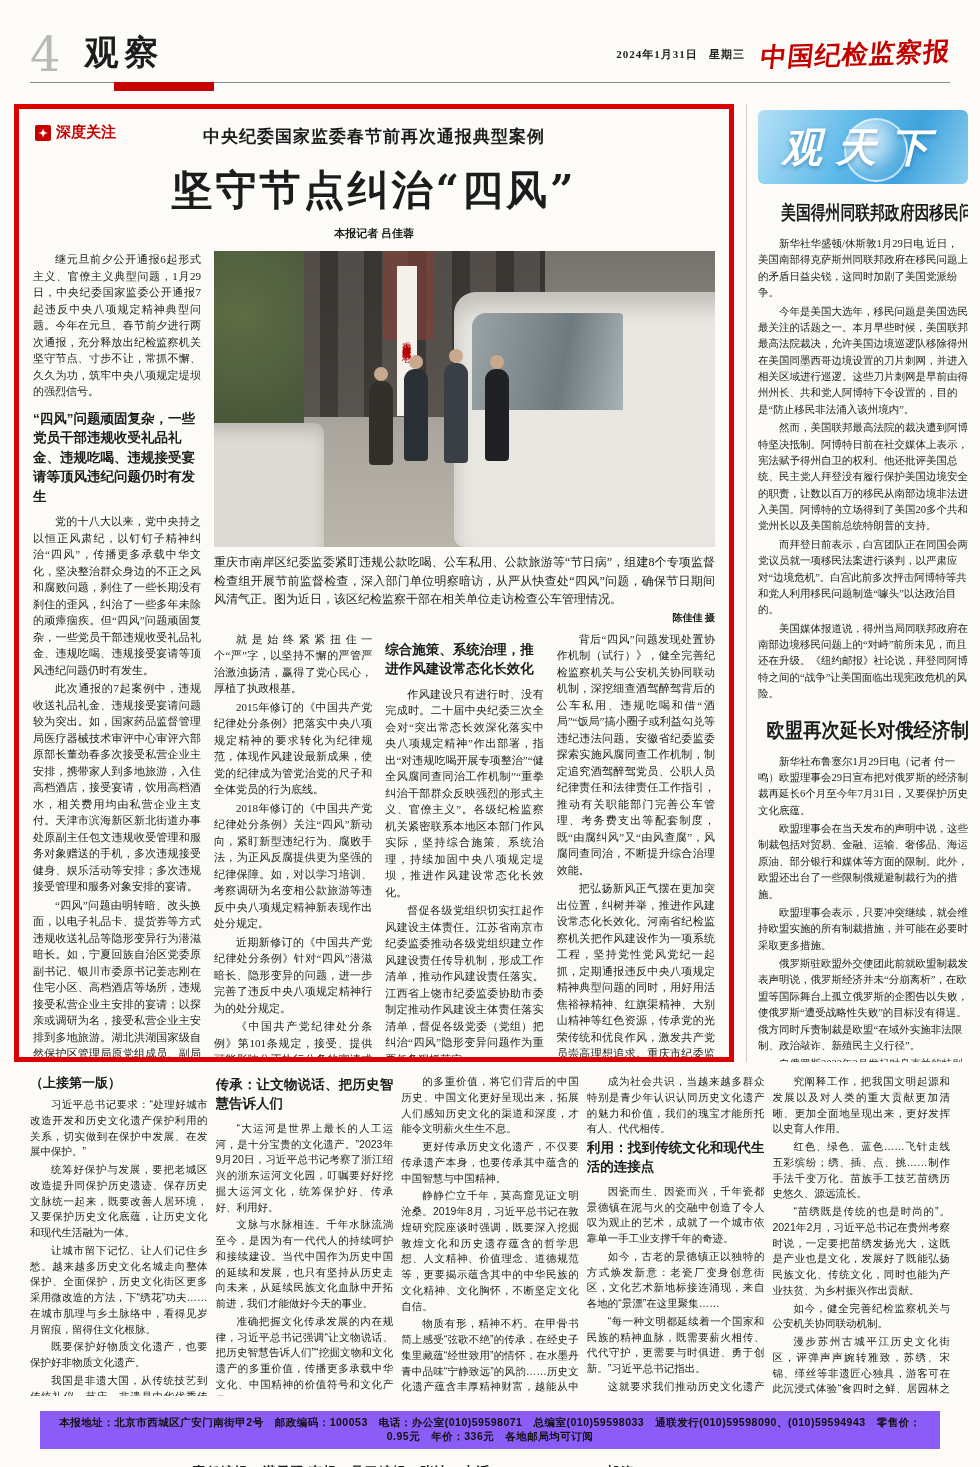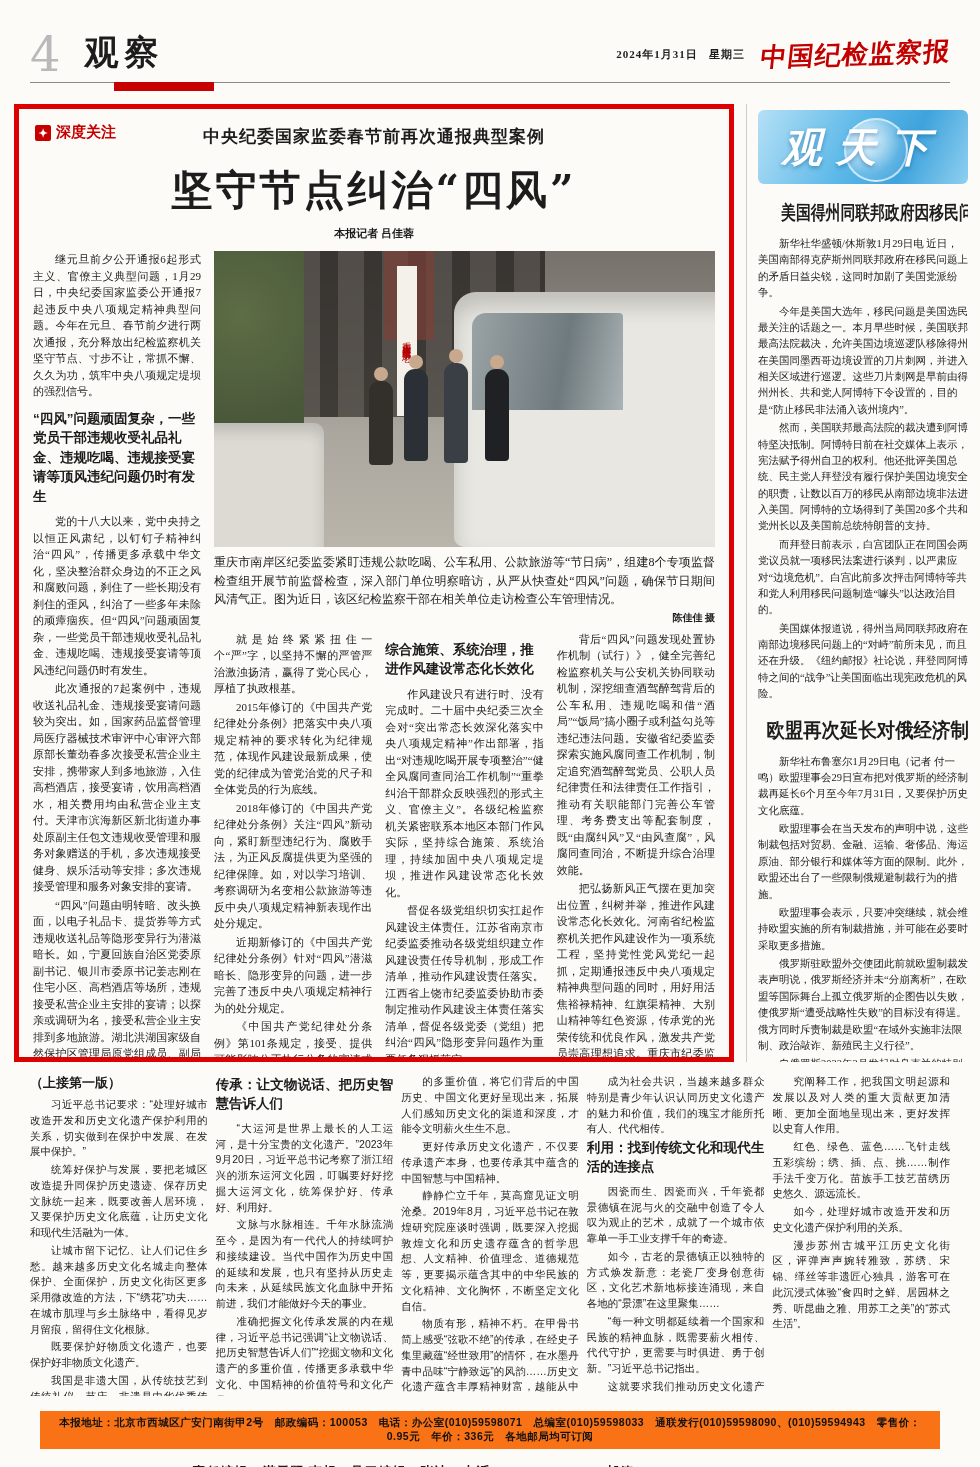--- a/index.html
+++ b/index.html
@@ -79,21 +79,21 @@
   .sq2{font-size:20px;transform:scaleX(.92);transform-origin:center;}
   .sidebar .para{font-size:10.5px;line-height:1.56;}
   
   .bottom{display:flex;gap:8px;margin:12px 30px 15px 30px;height:322px;overflow:hidden;
       font-family:"Liberation Sans",sans-serif;}
   .bcol{flex:1;overflow:hidden;text-align:justify;}
   .bcol .para{font-size:10.5px;line-height:1.5;}
   .continued{font-weight:bold;font-size:13px;margin:0 0 5px 0;}
   .bsubhead{font-weight:bold;font-size:13.5px;line-height:1.4;margin:2px 0 7px 0;}
   
-  .foot-bar{margin:10px 40px 0 40px;background:#f97316;color:#101010;font-size:10.5px;font-weight:bold;
+  .foot-bar{margin:10px 40px 0 40px;background:#8b5cf6;color:#101010;font-size:10.5px;font-weight:bold;
       text-align:center;padding:5px 12px;font-family:"Liberation Sans",sans-serif;letter-spacing:.5px;}
   .editors{text-align:center;font-size:13px;font-weight:bold;margin-top:14px;letter-spacing:1px;}
 </style>
 </head>
 <body>
 
 <div class="page">
 
   <div class="hdr">
     <div class="pagenum">4</div>
@@ -250,21 +250,22 @@
           <p class="para">因瓷而生、因瓷而兴，千年瓷都景德镇在泥与火的交融中创造了令人叹为观止的艺术，成就了一个城市依靠单一手工业支撑千年的奇迹。</p>
           <p class="para">如今，古老的景德镇正以独特的方式焕发新意：老瓷厂变身创意街区，文化艺术新地标接连涌现，来自各地的“景漂”在这里聚集……</p>
           <p class="para">“每一种文明都延续着一个国家和民族的精神血脉，既需要薪火相传、代代守护，更需要与时俱进、勇于创新。”习近平总书记指出。</p>
           <p class="para">这就要求我们推动历史文化遗产的创造性转化、创新性发展，找到传统文化和现代生活的连接点，营造传承中华文明的社会氛围。当传承历史文脉</p>
         </div>
     </div>
     <div class="bcol">
       <div>
           <p class="para">究阐释工作，把我国文明起源和发展以及对人类的重大贡献更加清晰、更加全面地呈现出来，更好发挥以史育人作用。</p>
           <p class="para">红色、绿色、蓝色……飞针走线五彩缤纷；绣、插、点、挑……制作手法千变万化。苗族手工技艺苗绣历史悠久、源远流长。</p>
-          <p class="para">如今，处理好城市改造开发和历史文化遗产保护利用的关系。</p>
+          <p class="para">“苗绣既是传统的也是时尚的”。2021年2月，习近平总书记在贵州考察时说，一定要把苗绣发扬光大，这既是产业也是文化，发展好了既能弘扬民族文化、传统文化，同时也能为产业扶贫、为乡村振兴作出贡献。</p>
+          <p class="para">如今，健全完善纪检监察机关与公安机关协同联动机制。</p>
           <p class="para">漫步苏州古城平江历史文化街区，评弹声声婉转雅致，苏绣、宋锦、缂丝等非遗匠心独具，游客可在此沉浸式体验“食四时之鲜、居园林之秀、听昆曲之雅、用苏工之美”的“苏式生活”。</p>
         </div>
 
     </div>
   </div>
 
   <div class="foot-bar">本报地址：北京市西城区广安门南街甲2号　邮政编码：100053　电话：办公室(010)59598071　总编室(010)59598033　通联发行(010)59598090、(010)59594943　零售价：0.95元　年价：336元　各地邮局均可订阅</div>
   <div class="editors">责任编辑：湛天阳 李想　见习编辑：张冰　电话：010-59598112　邮箱：jjbywb@vip.sina.com</div>
 
 </div>

